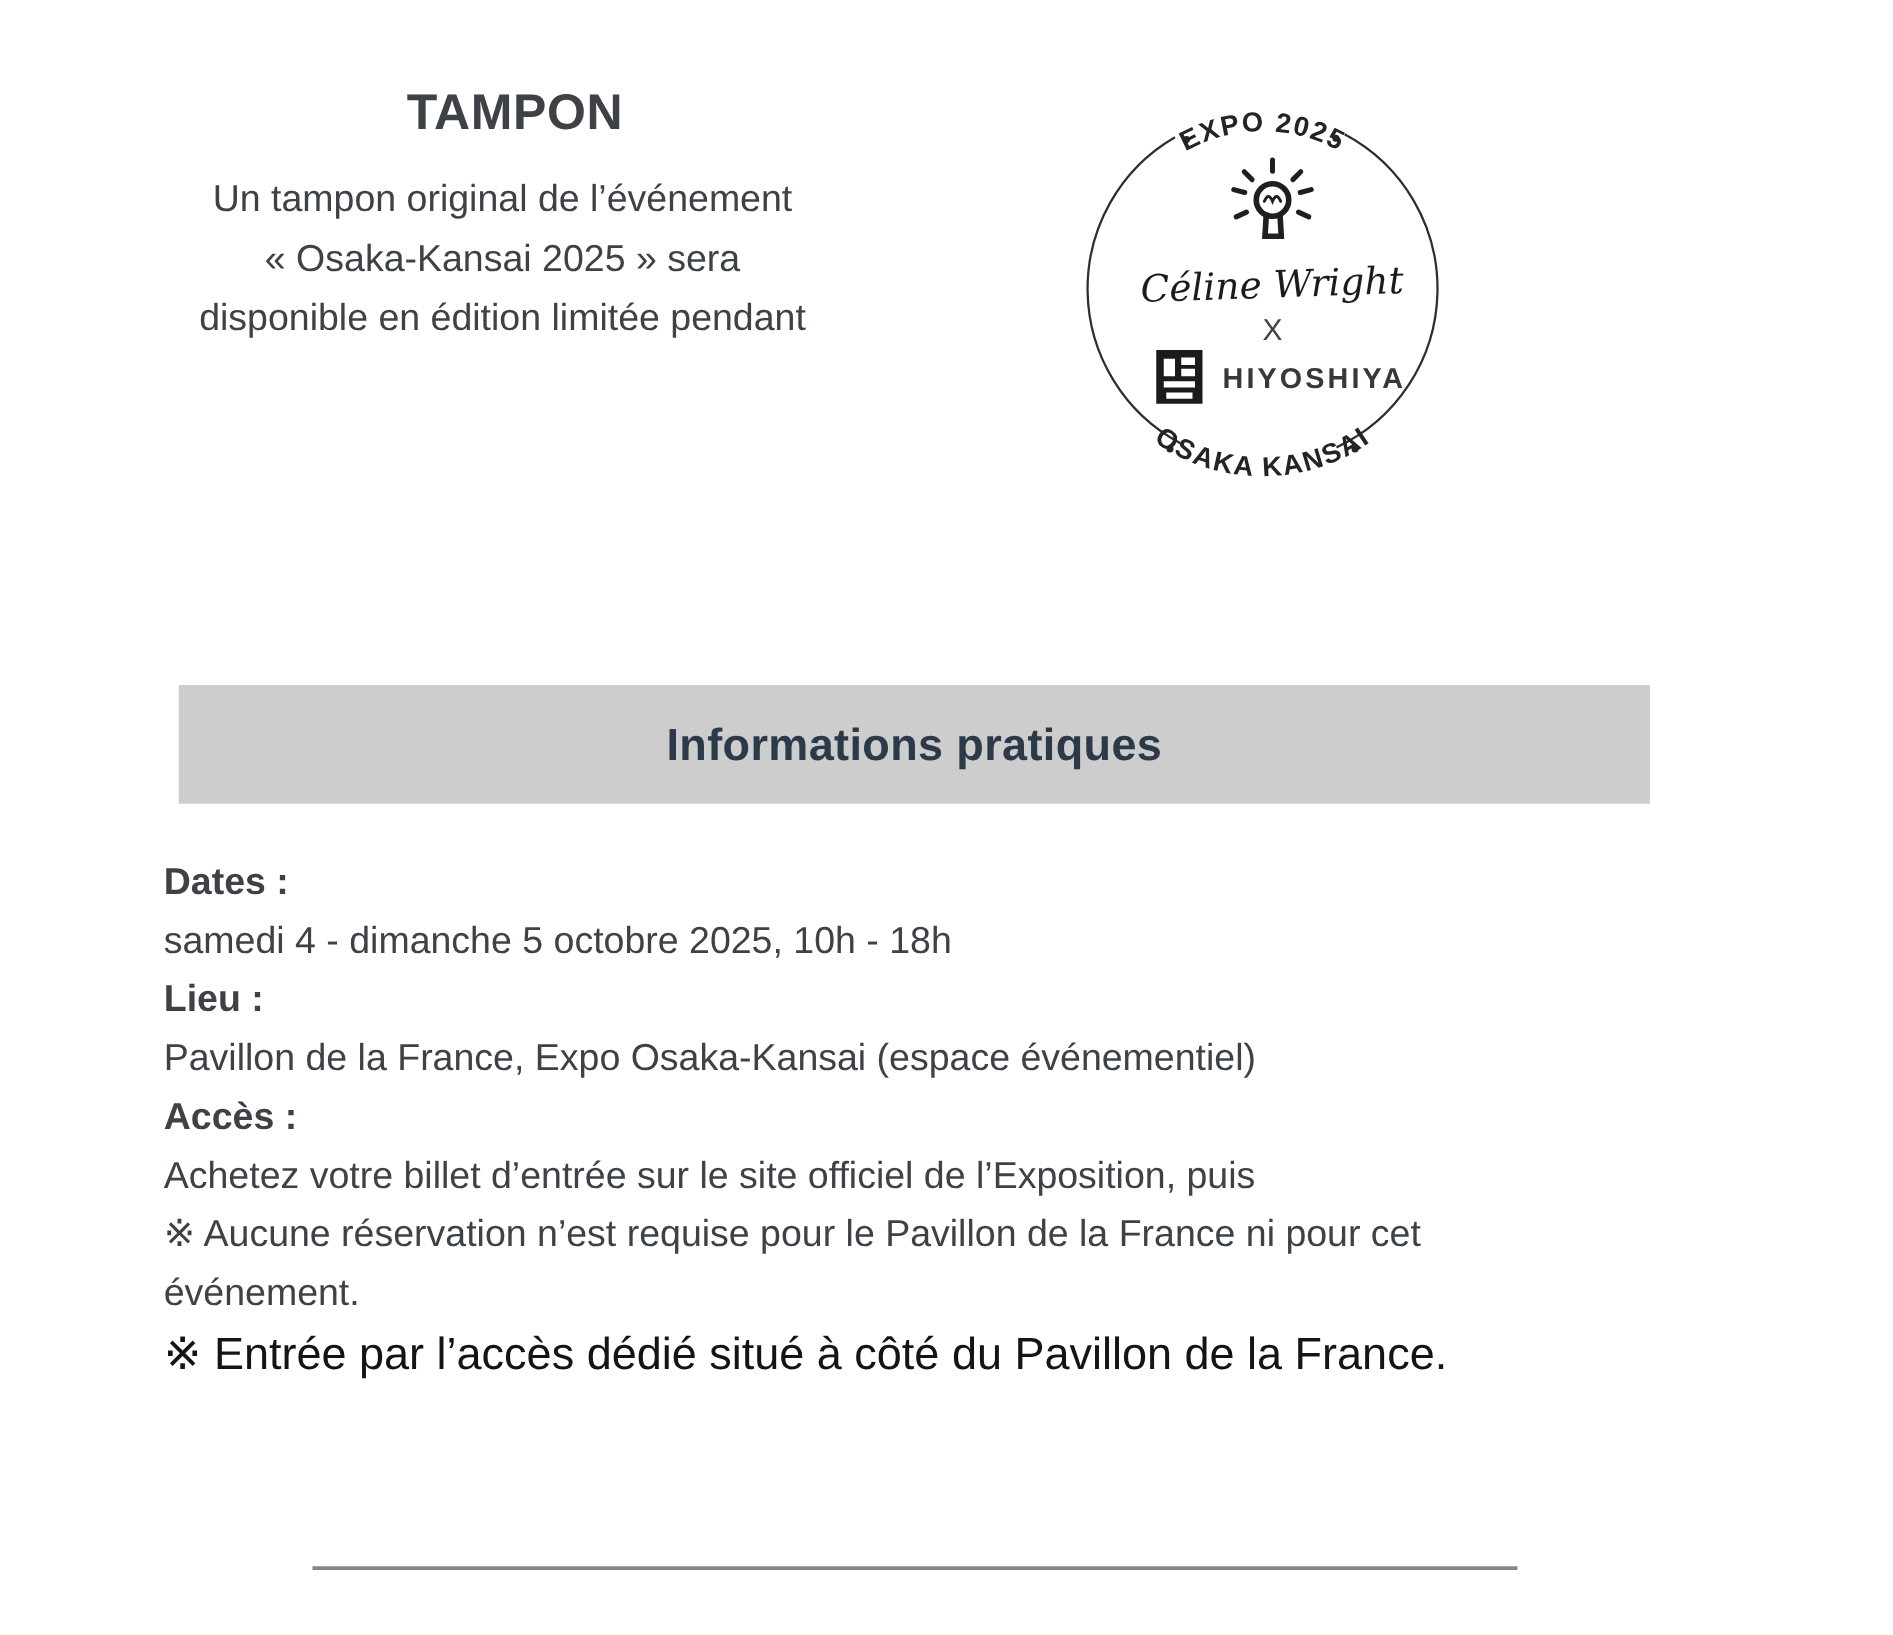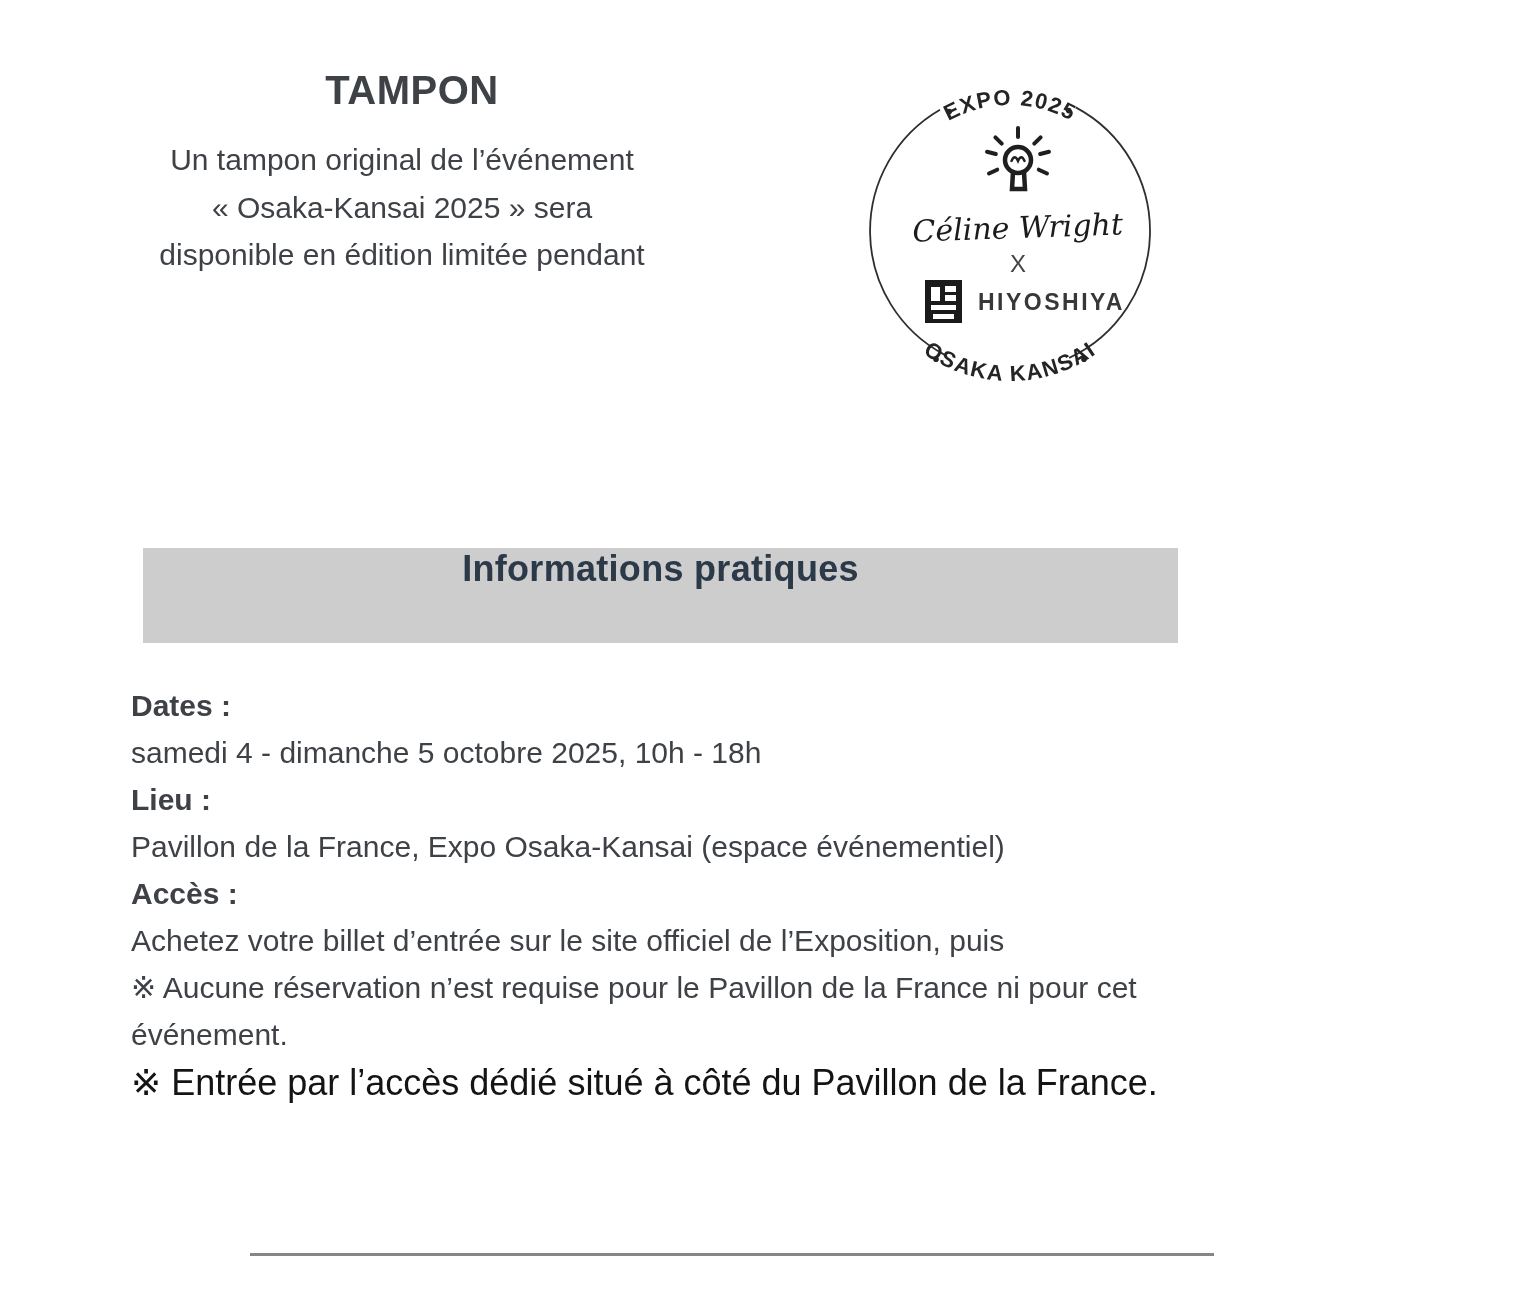--- a/index.html
+++ b/index.html
@@ -39,23 +39,23 @@
   .stamp {
     position: absolute;
     left: 860px; top: 81px;
     width: 300px; height: 300px;
   }
 
   
   .banner {
     position: absolute;
     left: 143px; top: 548px;
-    width: 1035px; height: 95px;
+    width: 1177px; height: 95px;
     background: #cdcdcd;
-    display: flex; align-items: flex-start; justify-content: center;
+    display: flex; align-items: center; justify-content: center;
   }
   .banner-title {
     font-size: 36px; font-weight: bold;
     color: #2c3949;
     letter-spacing: 0.3px;
   }
 
   
   .info {
     position: absolute;

